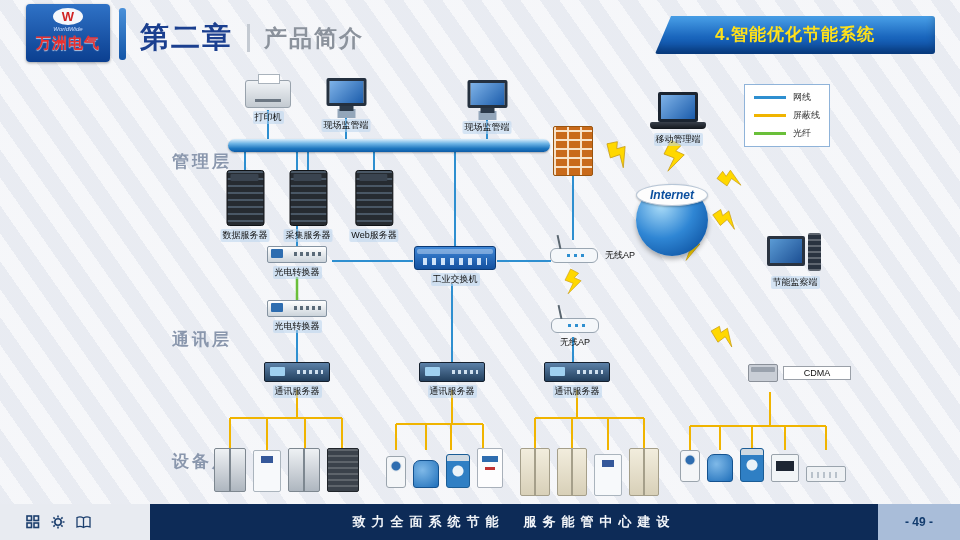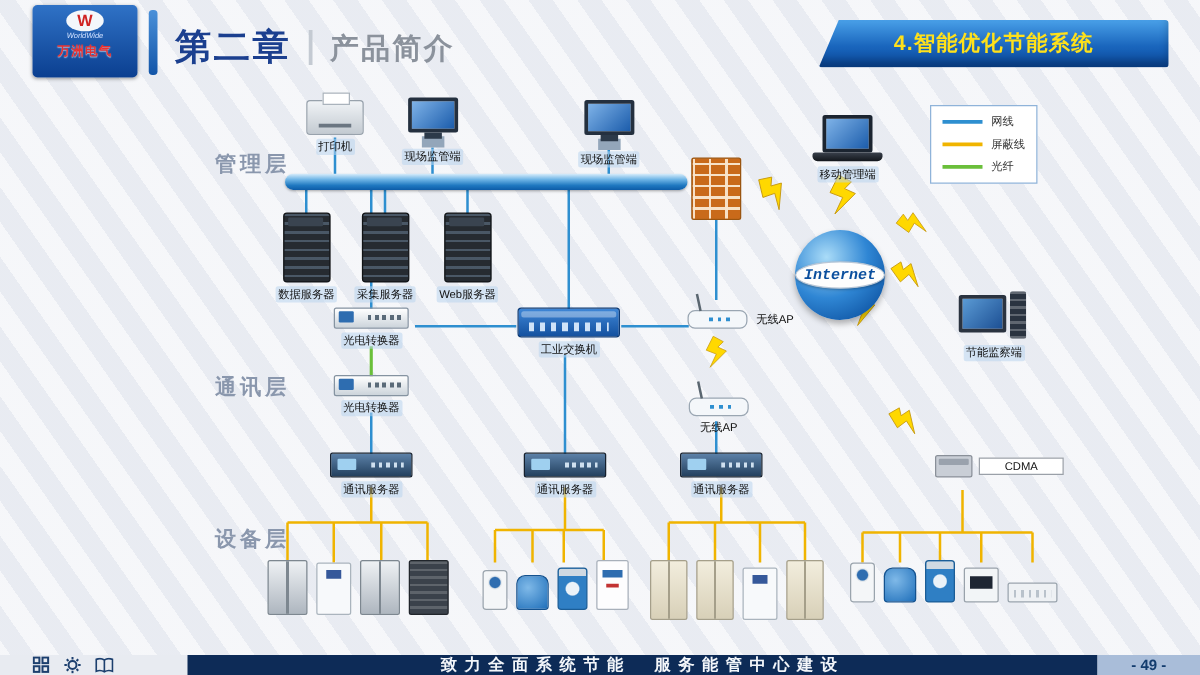--- a/index.html
+++ b/index.html
@@ -5,39 +5,39 @@
   html,body{margin:0;padding:0;background:#cfd3da;font-family:"Liberation Sans","DejaVu Sans",sans-serif;}
   .slide{position:relative;width:960px;height:540px;overflow:hidden;
     background:#eef0f5;
     background-image:repeating-linear-gradient(55deg,rgba(255,255,255,.45) 0 16px,rgba(226,230,238,.45) 16px 32px);}
   
   .logo{position:absolute;left:26px;top:4px;width:84px;height:58px;border-radius:4px;
     background:linear-gradient(180deg,#2f72c6,#0b3f90);text-align:center;box-shadow:0 1px 3px rgba(0,0,0,.35);z-index:5;}
   .logo-crest{width:30px;height:17px;margin:4px auto 0;background:#f4f7fb;border-radius:50%;
     color:#d02424;font-weight:bold;font-size:13px;line-height:17px;}
   .logo-sub{font-size:6px;color:#cfe0ff;font-style:italic;margin-top:1px;}
-  .logo-text{color:#e83030;font-weight:bold;font-size:10px;letter-spacing:1px;margin-top:2px;
+  .logo-text{color:#e83030;font-weight:bold;font-size:15px;letter-spacing:1px;margin-top:2px;
     text-shadow:0 1px 1px rgba(255,255,255,.7);}
   .accent-bar{position:absolute;left:119px;top:8px;width:7px;height:52px;border-radius:3px;
     background:linear-gradient(180deg,#4a90d9,#1255a8);z-index:5;}
   .titlebar{position:absolute;left:140px;top:18px;display:flex;align-items:center;z-index:5;}
   .chapter{font-size:29px;font-weight:bold;color:#1b3f8f;letter-spacing:2px;}
   .tdiv{display:inline-block;width:3px;height:28px;background:#c4cad2;margin:0 14px;}
   .subtitle{font-size:23px;color:#8b929c;font-weight:bold;letter-spacing:2px;}
   .banner{position:absolute;left:655px;top:16px;width:280px;height:38px;z-index:5;
     background:linear-gradient(180deg,#49a0e8 0%,#1a66bd 55%,#0a4aa0 100%);
     clip-path:polygon(16px 0%,100% 0%,100% 100%,0% 100%);
     color:#ffe11a;font-weight:bold;font-size:17px;line-height:38px;text-align:center;letter-spacing:1px;
     box-shadow:inset 0 -6px 8px rgba(0,0,0,.25);border-radius:3px;}
   
   .wires{position:absolute;left:0;top:0;z-index:1;pointer-events:none;}
   .bus{position:absolute;left:228px;top:139px;width:322px;height:13px;border-radius:7px;z-index:2;
     background:linear-gradient(180deg,#d8edfb 0%,#6fb5e6 35%,#1f78c0 72%,#0d5ca8 100%);
     box-shadow:0 1px 2px rgba(0,0,0,.3);}
-  .layer-label{position:absolute;font-size:17px;color:#8a97ad;letter-spacing:3px;z-index:2;font-weight:bold;}
+  .layer-label{position:absolute;font-size:17px;color:#8a97ad;letter-spacing:3px;z-index:2;font-weight:bold;margin-top:30px;}
   .node{position:absolute;display:flex;flex-direction:column;align-items:center;gap:3px;z-index:3;transform:translateX(-50%);}
   .node-row{position:absolute;display:flex;flex-direction:row;align-items:center;gap:5px;z-index:3;}
   .lbl{font-size:9px;color:#111;background:rgba(186,214,239,.55);padding:0 2px;border-radius:2px;white-space:nowrap;}
   .lbl-plain{background:transparent;}
   
   .ic{position:relative;display:block;}
   .icon-printer{width:44px;height:26px;background:linear-gradient(#f0f3f6,#c3cad1);border:1px solid #98a2ac;border-radius:3px;}
   .icon-printer::before{content:"";position:absolute;left:50%;top:-7px;width:20px;height:8px;margin-left:-10px;background:#fff;border:1px solid #aab3bc;}
   .icon-printer::after{content:"";position:absolute;left:50%;bottom:5px;width:26px;height:3px;margin-left:-13px;background:#6b7682;}
   .icon-monitor{width:46px;height:38px;}
@@ -53,21 +53,21 @@
   .icon-server{width:36px;height:54px;background:#262b31;border:1px solid #101316;border-radius:3px;
     background-image:repeating-linear-gradient(180deg,rgba(140,170,200,.35) 0 2px,transparent 2px 7px);}
   .icon-server::before{content:"";position:absolute;left:3px;top:3px;width:28px;height:7px;background:#3a4450;border-radius:1px;}
   .icon-firewall{width:38px;height:48px;border-radius:2px;border:1px solid #9a5510;
     background:#e07820;
     background-image:
       repeating-linear-gradient(90deg,rgba(250,230,205,.95) 0 2px,transparent 2px 13px),
       repeating-linear-gradient(0deg,#c96a1a 0 7px,#f7e2c8 7px 9px);}
   .icon-globe{width:72px;height:72px;border-radius:50%;
     background:radial-gradient(circle at 35% 30%,#aadcf8,#2f86d4 48%,#0b4f9e 90%);
-    box-shadow:0 3px 5px rgba(0,0,0,.3);display:flex;align-items:center;justify-content:center;font-family:Liberation Mono, monospace;}
+    box-shadow:0 3px 5px rgba(0,0,0,.3);display:flex;justify-content:center;}
   .globe-band{width:86px;height:20px;background:#fdfdfd;border:1px solid #b8c6d6;border-radius:50%;
     font-size:12px;font-weight:bold;font-style:italic;color:#0b4f9e;text-align:center;line-height:20px;
     box-shadow:0 1px 2px rgba(0,0,0,.25);}
   .icon-desktop{width:56px;height:40px;}
   .icon-desktop::before{content:"";position:absolute;left:0;top:3px;width:32px;height:24px;border:3px solid #2a3340;border-radius:2px;
     background:linear-gradient(135deg,#5b9bd5,#1c4f93);}
   .icon-desktop::after{content:"";position:absolute;right:2px;top:0;width:13px;height:38px;border-radius:2px;background:#2a3340;
     background-image:repeating-linear-gradient(180deg,rgba(255,255,255,.25) 0 2px,transparent 2px 6px);}
   .icon-converter{width:58px;height:15px;background:linear-gradient(#ffffff,#ccd4db);border:1px solid #8593a1;border-radius:2px;}
   .icon-converter::before{content:"";position:absolute;left:3px;top:2px;width:12px;height:9px;background:#2e6db0;border-radius:1px;}
@@ -106,21 +106,21 @@
   .eq-flow{width:24px;height:34px;border:1px solid #1b5d96;border-radius:3px;background-color:#2f7fc4;
     background-image:radial-gradient(circle at 50% 16px,#eaf2f8 5px,transparent 6px),linear-gradient(#cfd9e2 0 6px,transparent 6px);}
   .eq-panel{width:26px;height:40px;background-color:#fdfdfe;border:1px solid #a8b0ba;
     background-image:linear-gradient(#2e6db0,#2e6db0),linear-gradient(#c23333,#c23333);
     background-repeat:no-repeat;background-position:50% 7px,50% 18px;background-size:16px 6px,10px 3px;}
   .eq-cab-tall{width:30px;height:48px;background-color:#e7e1cd;border:1px solid #a59f8a;
     background-image:linear-gradient(90deg,transparent 47%,#a59f8a 47% 53%,transparent 53%),linear-gradient(#f2eddd,#d8d0b8);}
   .eq-meter{width:28px;height:28px;background:#f2f5f7 linear-gradient(#1e2633,#1e2633) no-repeat 50% 6px/18px 10px;border:1px solid #99a2ab;}
   .eq-flat{width:40px;height:16px;background:#eef1f4 repeating-linear-gradient(90deg,#b9c2cb 0 2px,transparent 2px 6px) no-repeat 4px 5px/30px 6px;border:1px solid #9aa4ad;}
   
-  .footer{position:absolute;left:0;right:0;bottom:0;height:16px;background:#e8ebf1;z-index:6;}
+  .footer{position:absolute;left:0;right:0;bottom:0;height:36px;background:#e8ebf1;z-index:6;}
   .footer-icons{position:absolute;left:26px;top:0;bottom:0;display:flex;align-items:center;gap:11px;}
   .footer-band{position:absolute;left:150px;right:82px;top:0;bottom:0;background:#0d2b57;color:#f3f6fa;
     display:flex;align-items:center;justify-content:center;font-size:13px;letter-spacing:6px;font-weight:bold;}
   .footer-page{position:absolute;right:0;width:82px;top:0;bottom:0;background:#a9bdd9;color:#133c6e;
     display:flex;align-items:center;justify-content:center;font-size:12px;font-weight:bold;}
 </style>
 </head>
 <body>
 
 <div class="slide">

